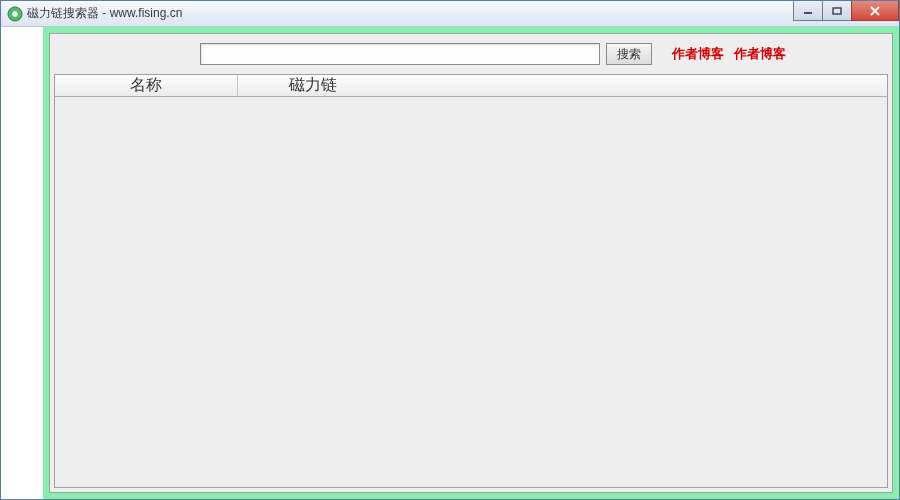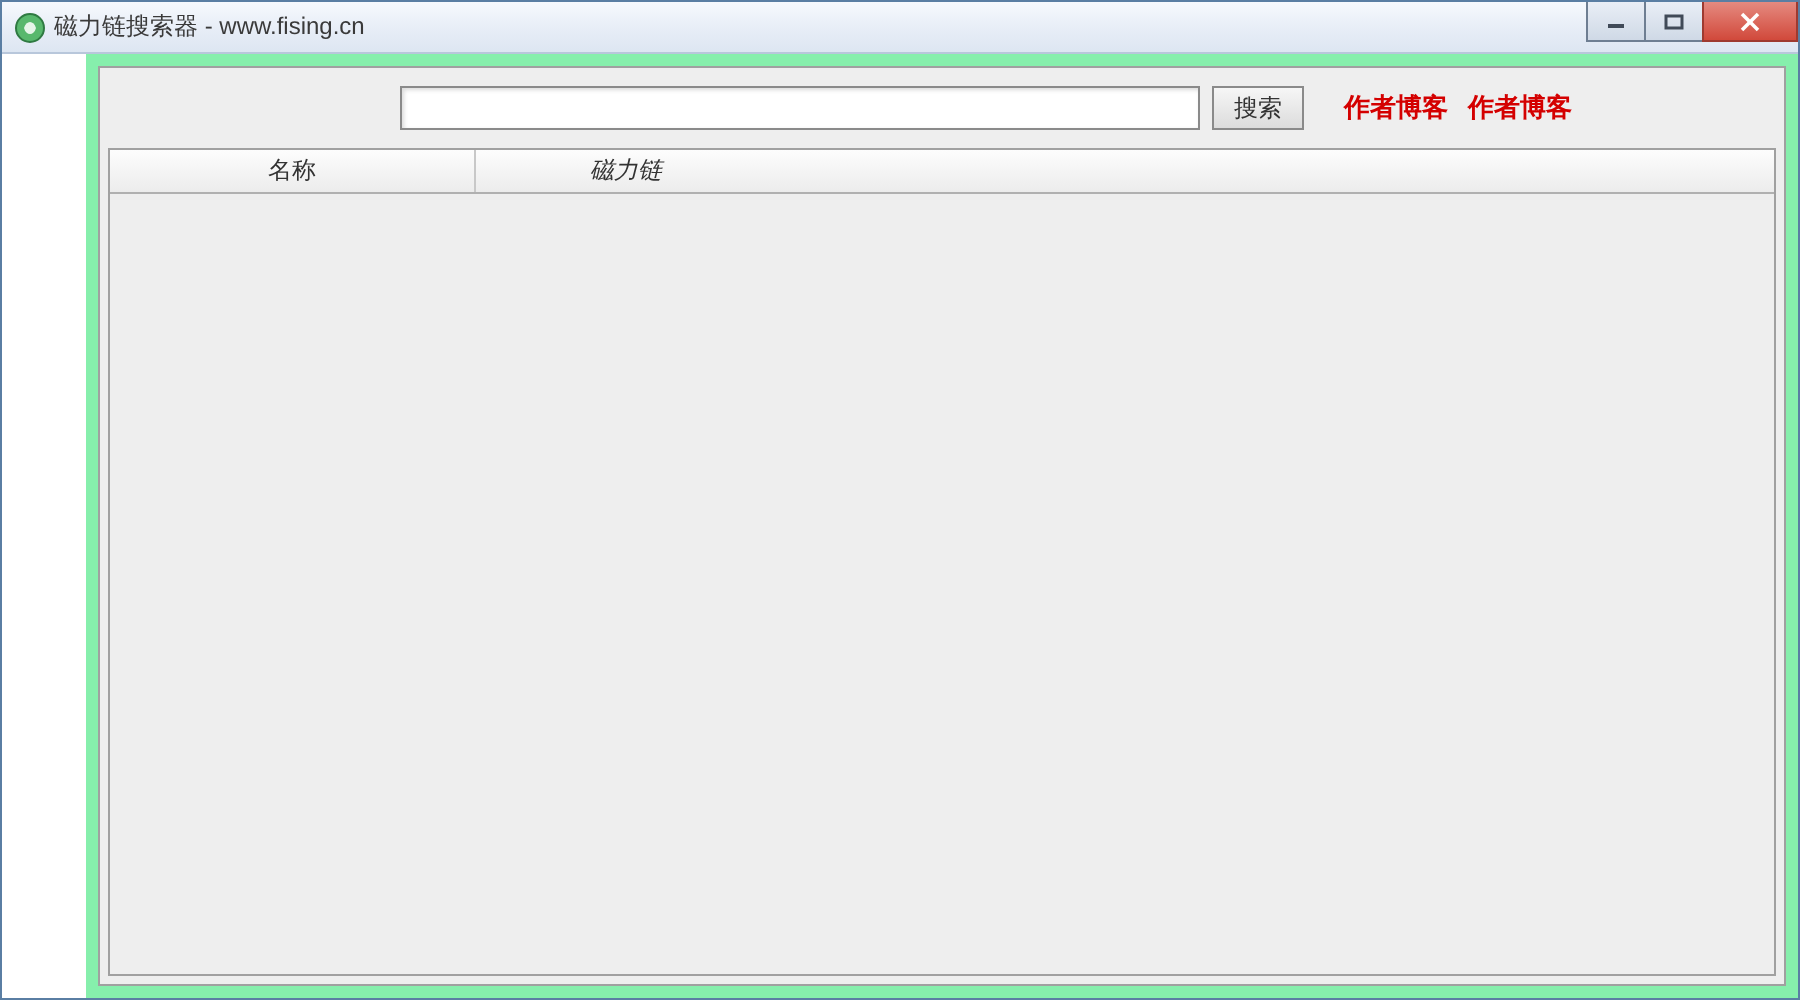--- a/index.html
+++ b/index.html
@@ -122,29 +122,29 @@
     display: flex;
     height: 22px;
     background: linear-gradient(to bottom, #fdfdfd, #ececec);
     border-bottom: 1px solid #b0b0b0;
   }
   .th {
     border-right: 1px solid #c8c8c8;
     display: flex;
     align-items: center;
     justify-content: center;
-    font-size: 12px;
+    font-size: 16px;
     color: #333;
   }
   .th:last-child { border-right: none; }
   .col-name   { width: 22%; }
   .col-type   { width: 20%; }
   .col-size   { width: 20%; }
   .col-time   { width: 20%; }
-  .col-magnet { width: 18%; font-style: italic; }
+  .col-magnet { width: 18%; }
   .tbody { flex: 1; }
 </style>
 </head>
 <body>
 
 <div class="window">
 
   <div class="titlebar">
     <span class="app-icon">
       <svg width="16" height="16" viewBox="0 0 16 16">

